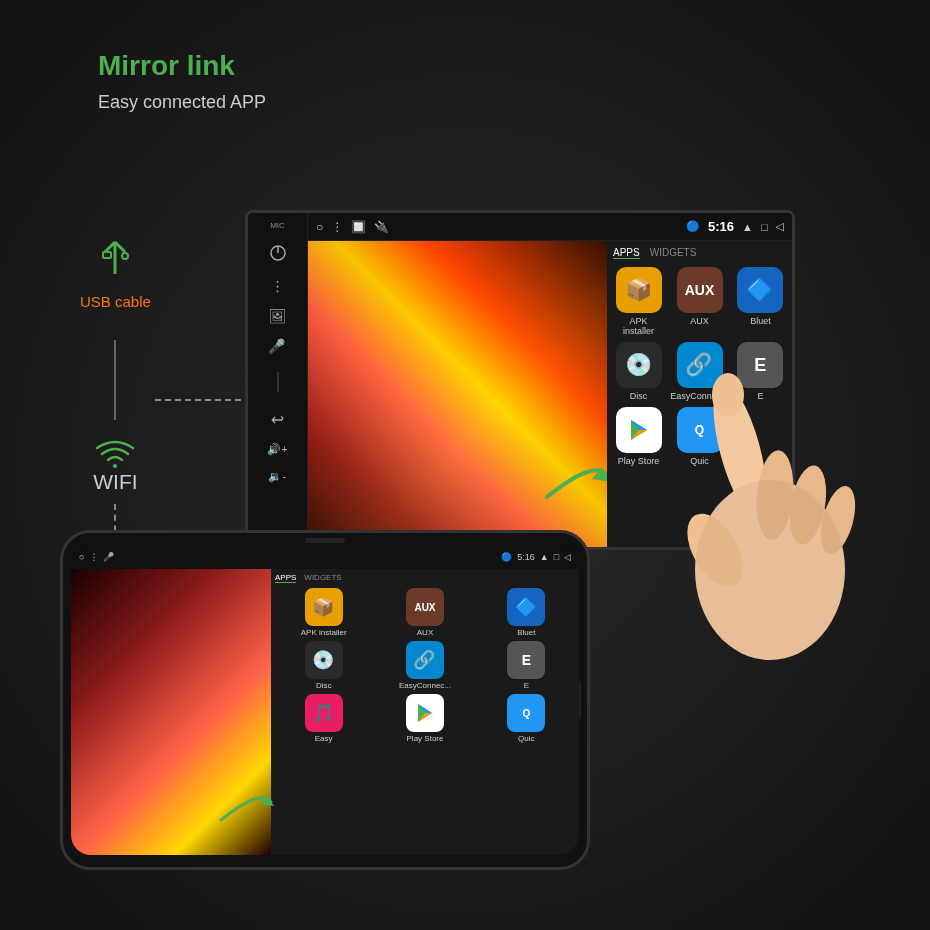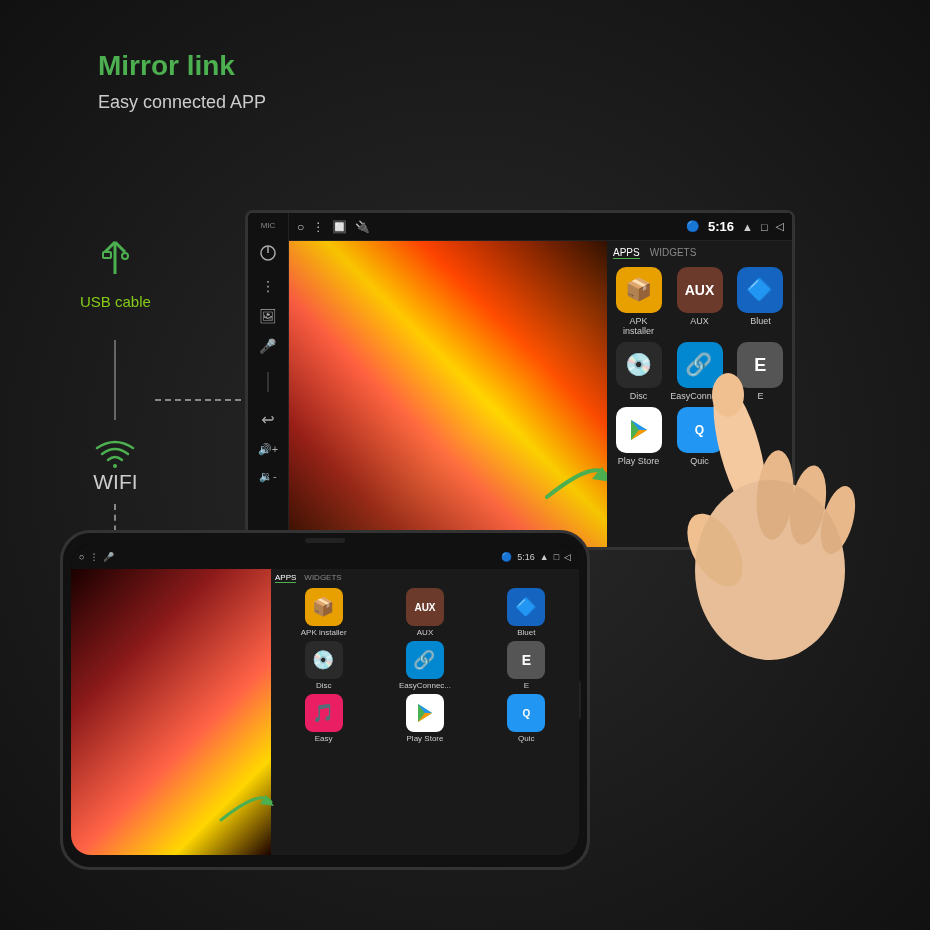--- a/index.html
+++ b/index.html
@@ -43,21 +43,21 @@
       position: absolute;
       left: 80px;
       top: 240px;
       display: flex;
       flex-direction: column;
       align-items: center;
     }
 
     .usb-label {
       font-size: 15px;
-      color: #84cc16;
+      color: #f97316;
       margin-bottom: 30px;
     }
 
     .vertical-line {
       width: 2px;
       height: 80px;
       background: #666;
       margin-bottom: 10px;
     }
 
@@ -93,21 +93,21 @@
       overflow: hidden;
     }
 
     .car-unit-inner {
       display: flex;
       height: 100%;
     }
 
     
     .car-sidebar {
-      width: 41px;
+      width: 60px;
       background: #111;
       display: flex;
       flex-direction: column;
       align-items: center;
       padding-top: 8px;
       gap: 14px;
       border-right: 1px solid #222;
     }
 
     .car-sidebar-item {

